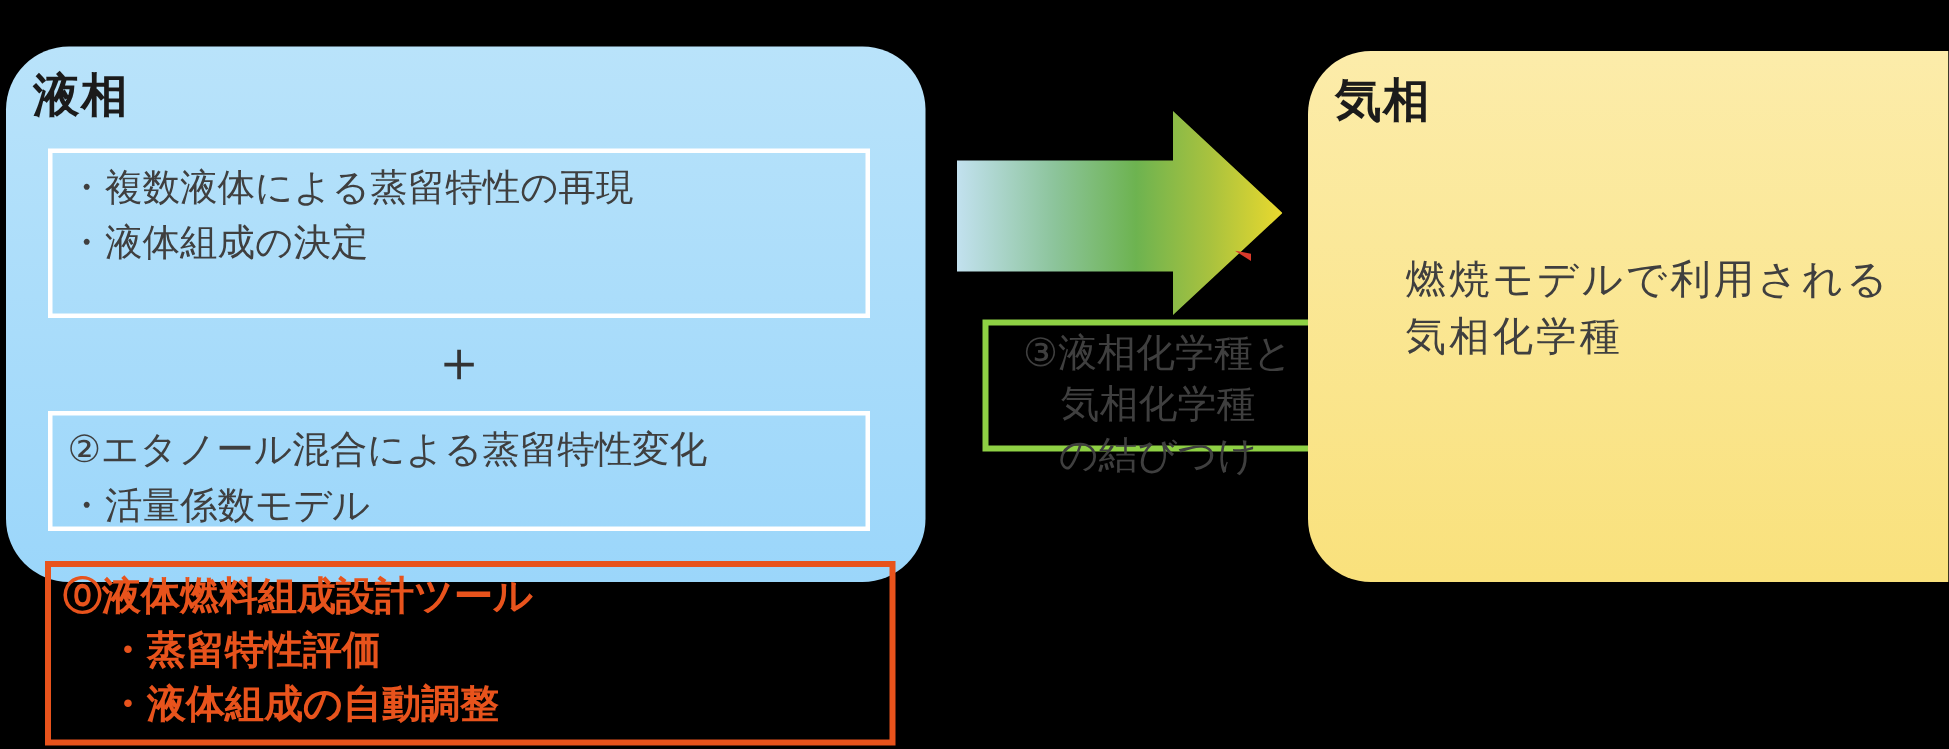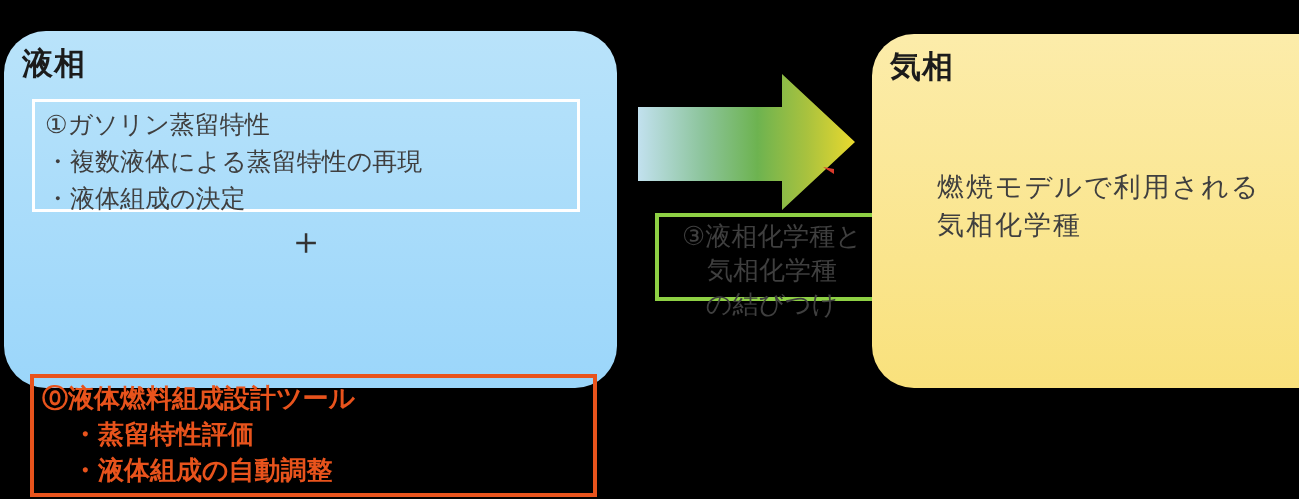--- a/index.html
+++ b/index.html
@@ -94,27 +94,30 @@
 </style>
 </head>
 <body>
 
 <div class="canvas">
 
   <section class="panel panel-liquid">
     <h2 class="panel-title">液相</h2>
 
     <div class="inner-box inner-box-1">
-      <div>①ガソリン蒸留特性</div>
       <div>・複数液体による蒸留特性の再現</div>
       <div>・液体組成の決定</div>
     </div>
 
     <div class="plus-row">＋</div>
 
+    <div class="inner-box inner-box-2">
+      <div>②エタノール混合による蒸留特性変化</div>
+      <div>・活量係数モデル</div>
+    </div>
   </section>
 
   <div class="tool-box">
     <div class="tool-line">⓪液体燃料組成設計ツール</div>
     <div class="tool-line indent">・蒸留特性評価</div>
     <div class="tool-line indent">・液体組成の自動調整</div>
   </div>
 
   <div class="evap-arrow"></div>
   <div class="red-mark"></div>

